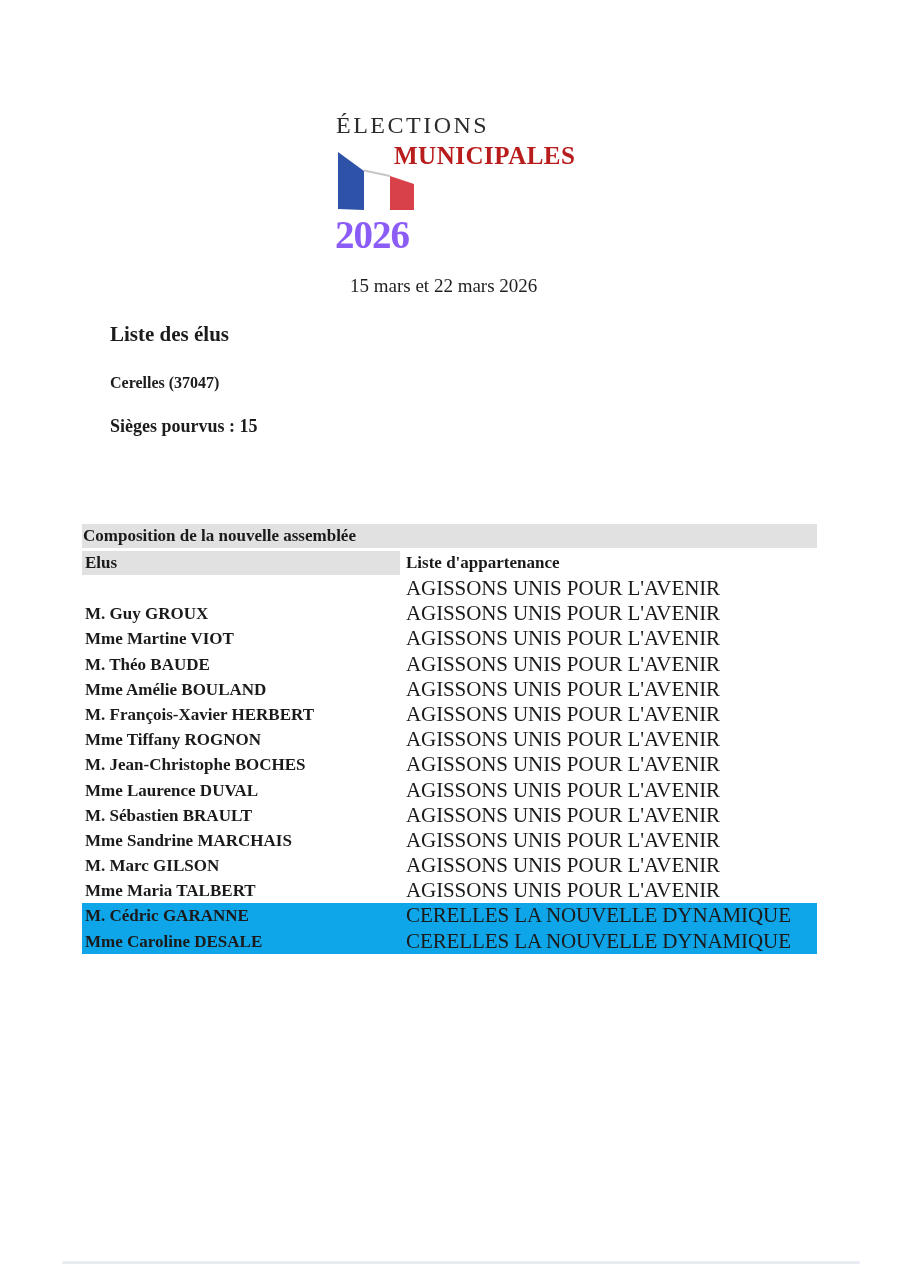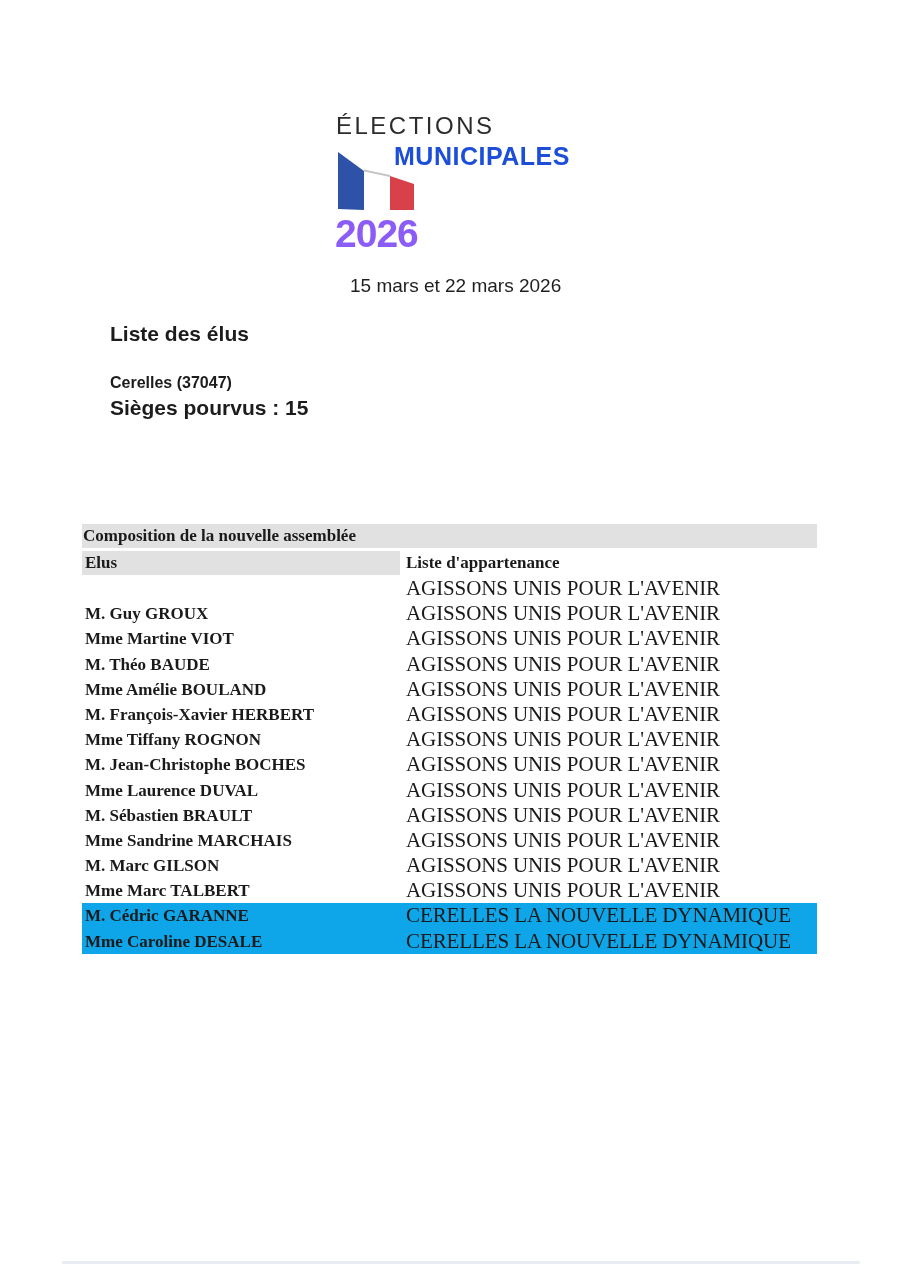--- a/index.html
+++ b/index.html
@@ -4,32 +4,32 @@
 <style>
   html,body{margin:0;padding:0;}
   body{
     width:900px;height:1273px;
     background:#ffffff;
     position:relative;
     overflow:hidden;
     font-family:"Liberation Sans","DejaVu Sans",sans-serif;
     -webkit-font-smoothing:antialiased;
   }
-  .abs{position:absolute;}
+  .abs{position:absolute;font-family:Liberation Serif, serif;}
 
   
   .logo-elections{
     left:336px;top:112px;
     font-size:24px;font-weight:400;letter-spacing:2.5px;
     color:#2c2c2c;
   }
   .logo-municipales{
     left:394px;top:142px;
     font-size:25px;font-weight:700;letter-spacing:0.5px;
-    color:#1d4ed8;
+    color:#b91c1c;
   }
   .logo-flag{left:337px;top:149px;}
   .logo-year{
     left:335px;top:212px;
     font-size:39px;font-weight:700;letter-spacing:-1px;
     color:#8b5cf6;
   }
 
   
   .date-line{
@@ -38,22 +38,22 @@
   }
   .page-title{
     left:110px;top:322px;
     font-size:21px;font-weight:700;color:#1c1c1c;
   }
   .commune-line{
     left:110px;top:374px;
     font-size:16px;font-weight:700;color:#1c1c1c;
   }
   .seats-line{
-    left:110px;top:396px;
-    font-size:21px;font-weight:700;color:#1c1c1c;
+    left:110px;top:416px;
+    font-size:18px;font-weight:700;color:#1c1c1c;
   }
 
   
   .results-table{
     left:82px;top:524px;width:735px;
     font-family:"Liberation Serif","DejaVu Serif",serif;
     color:#1a1a1a;
   }
   .section-bar{
     height:24px;line-height:24px;
@@ -162,21 +162,21 @@
     <div class="td td-name">Mme Sandrine MARCHAIS</div>
     <div class="td td-list">AGISSONS UNIS POUR L'AVENIR</div>
   </div>
 
   <div class="trow">
     <div class="td td-name">M. Marc GILSON</div>
     <div class="td td-list">AGISSONS UNIS POUR L'AVENIR</div>
   </div>
 
   <div class="trow">
-    <div class="td td-name">Mme Marc TALBERT</div>
+    <div class="td td-name">Mme Maria TALBERT</div>
     <div class="td td-list">AGISSONS UNIS POUR L'AVENIR</div>
   </div>
 
   <div class="trow hl">
     <div class="td td-name">M. Cédric GARANNE</div>
     <div class="td td-list">CERELLES LA NOUVELLE DYNAMIQUE</div>
   </div>
 
   <div class="trow hl">
     <div class="td td-name">Mme Caroline DESALE</div>

